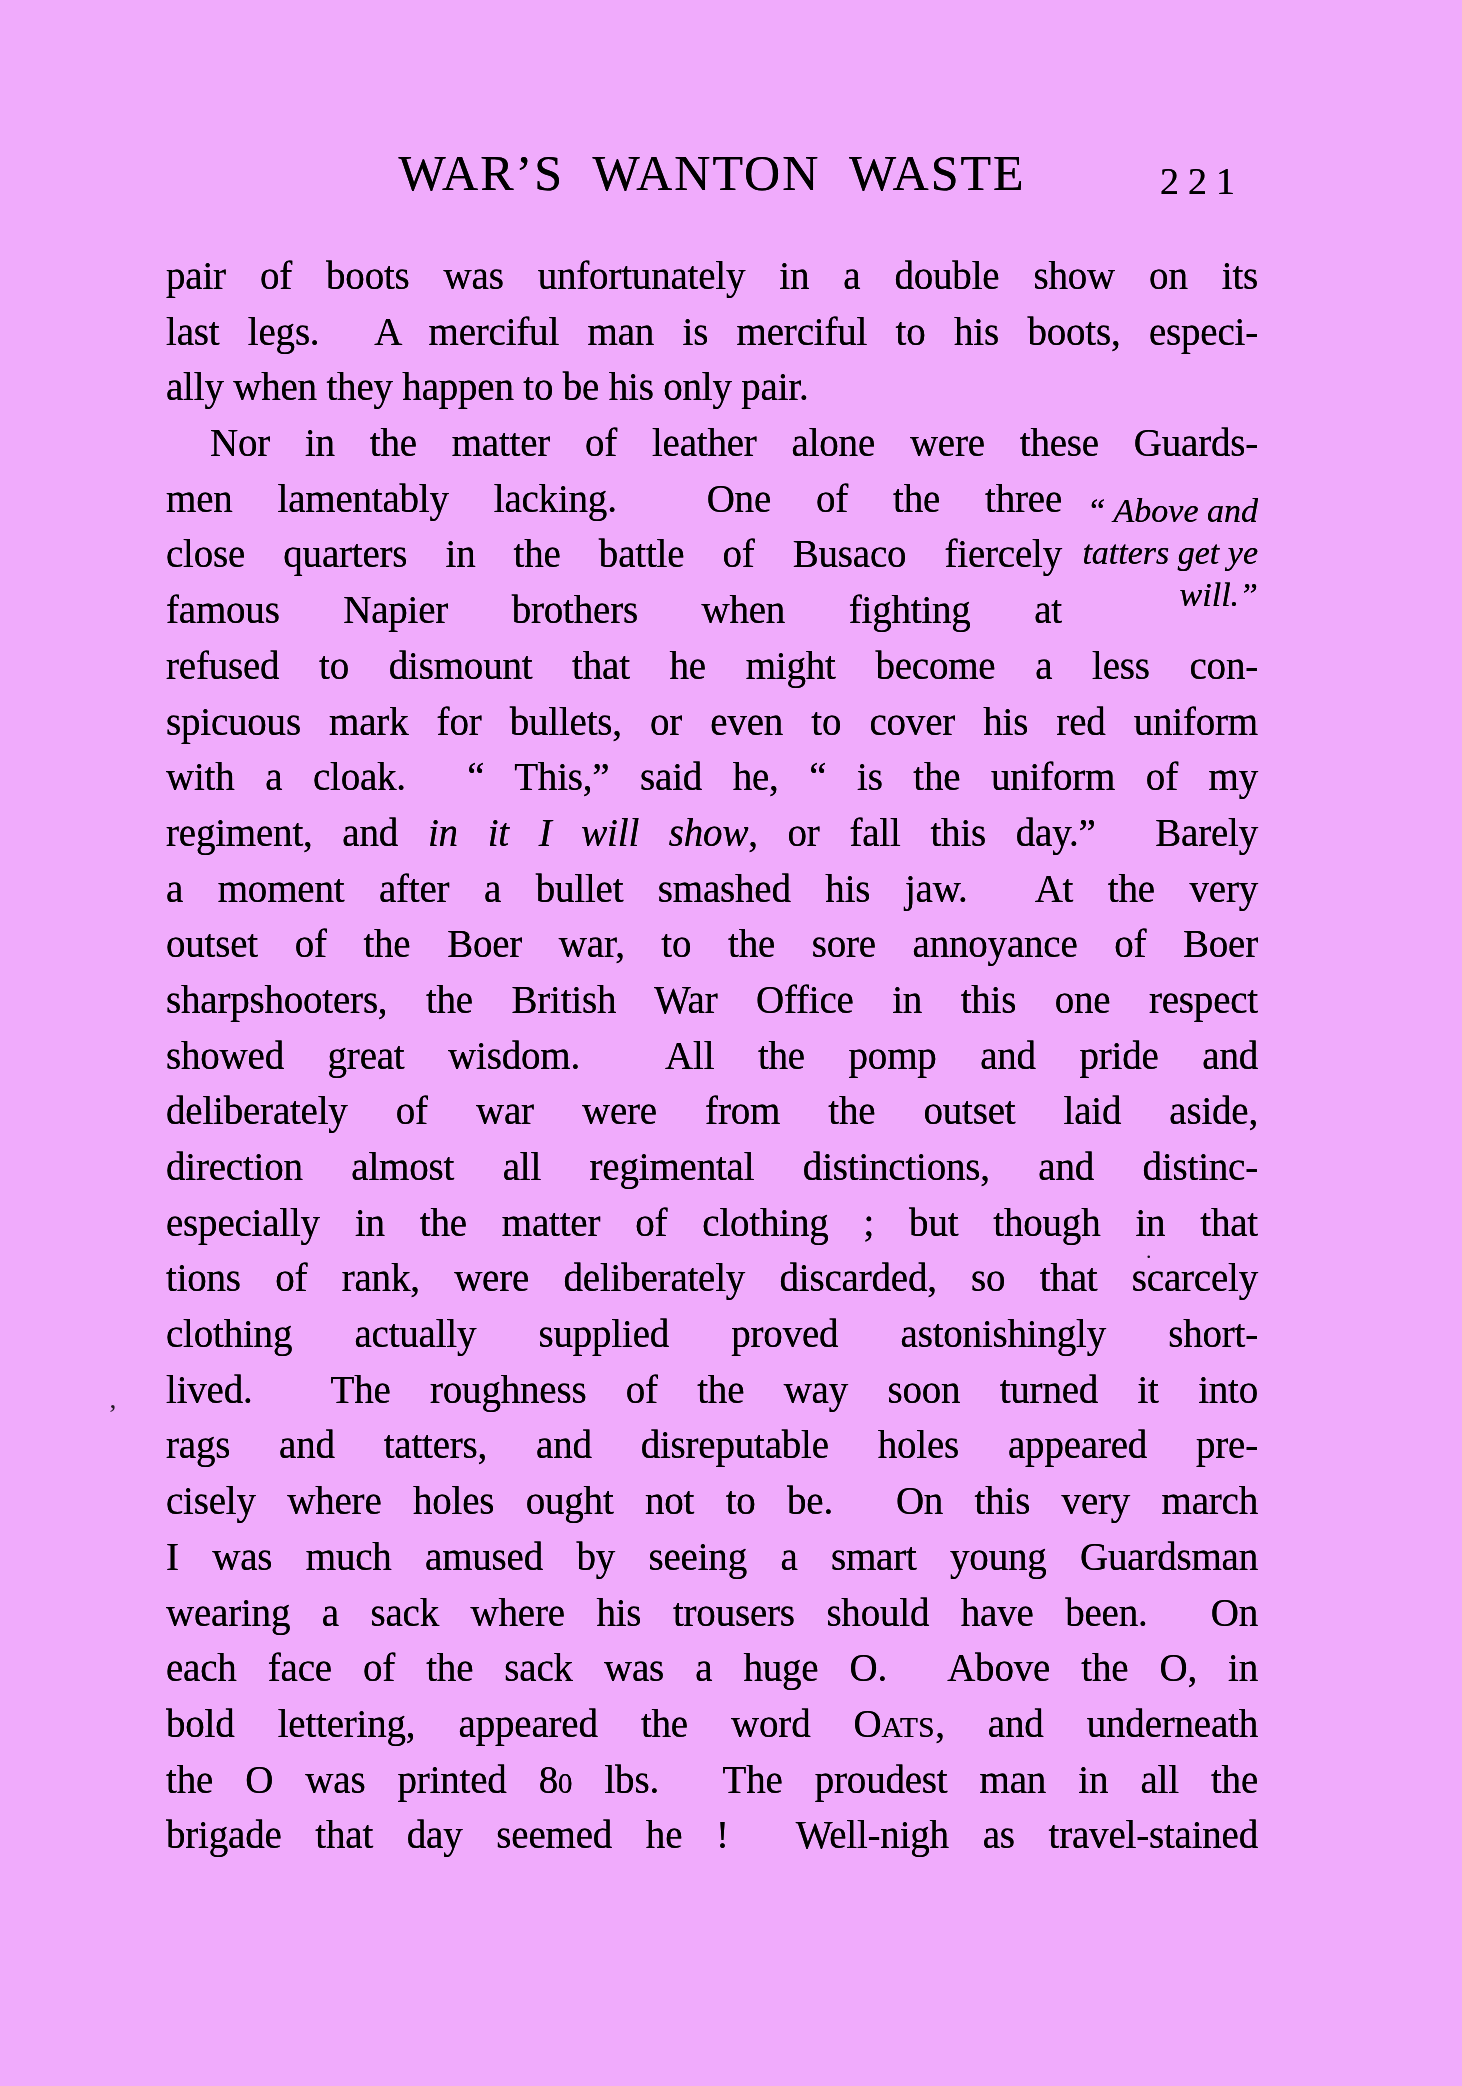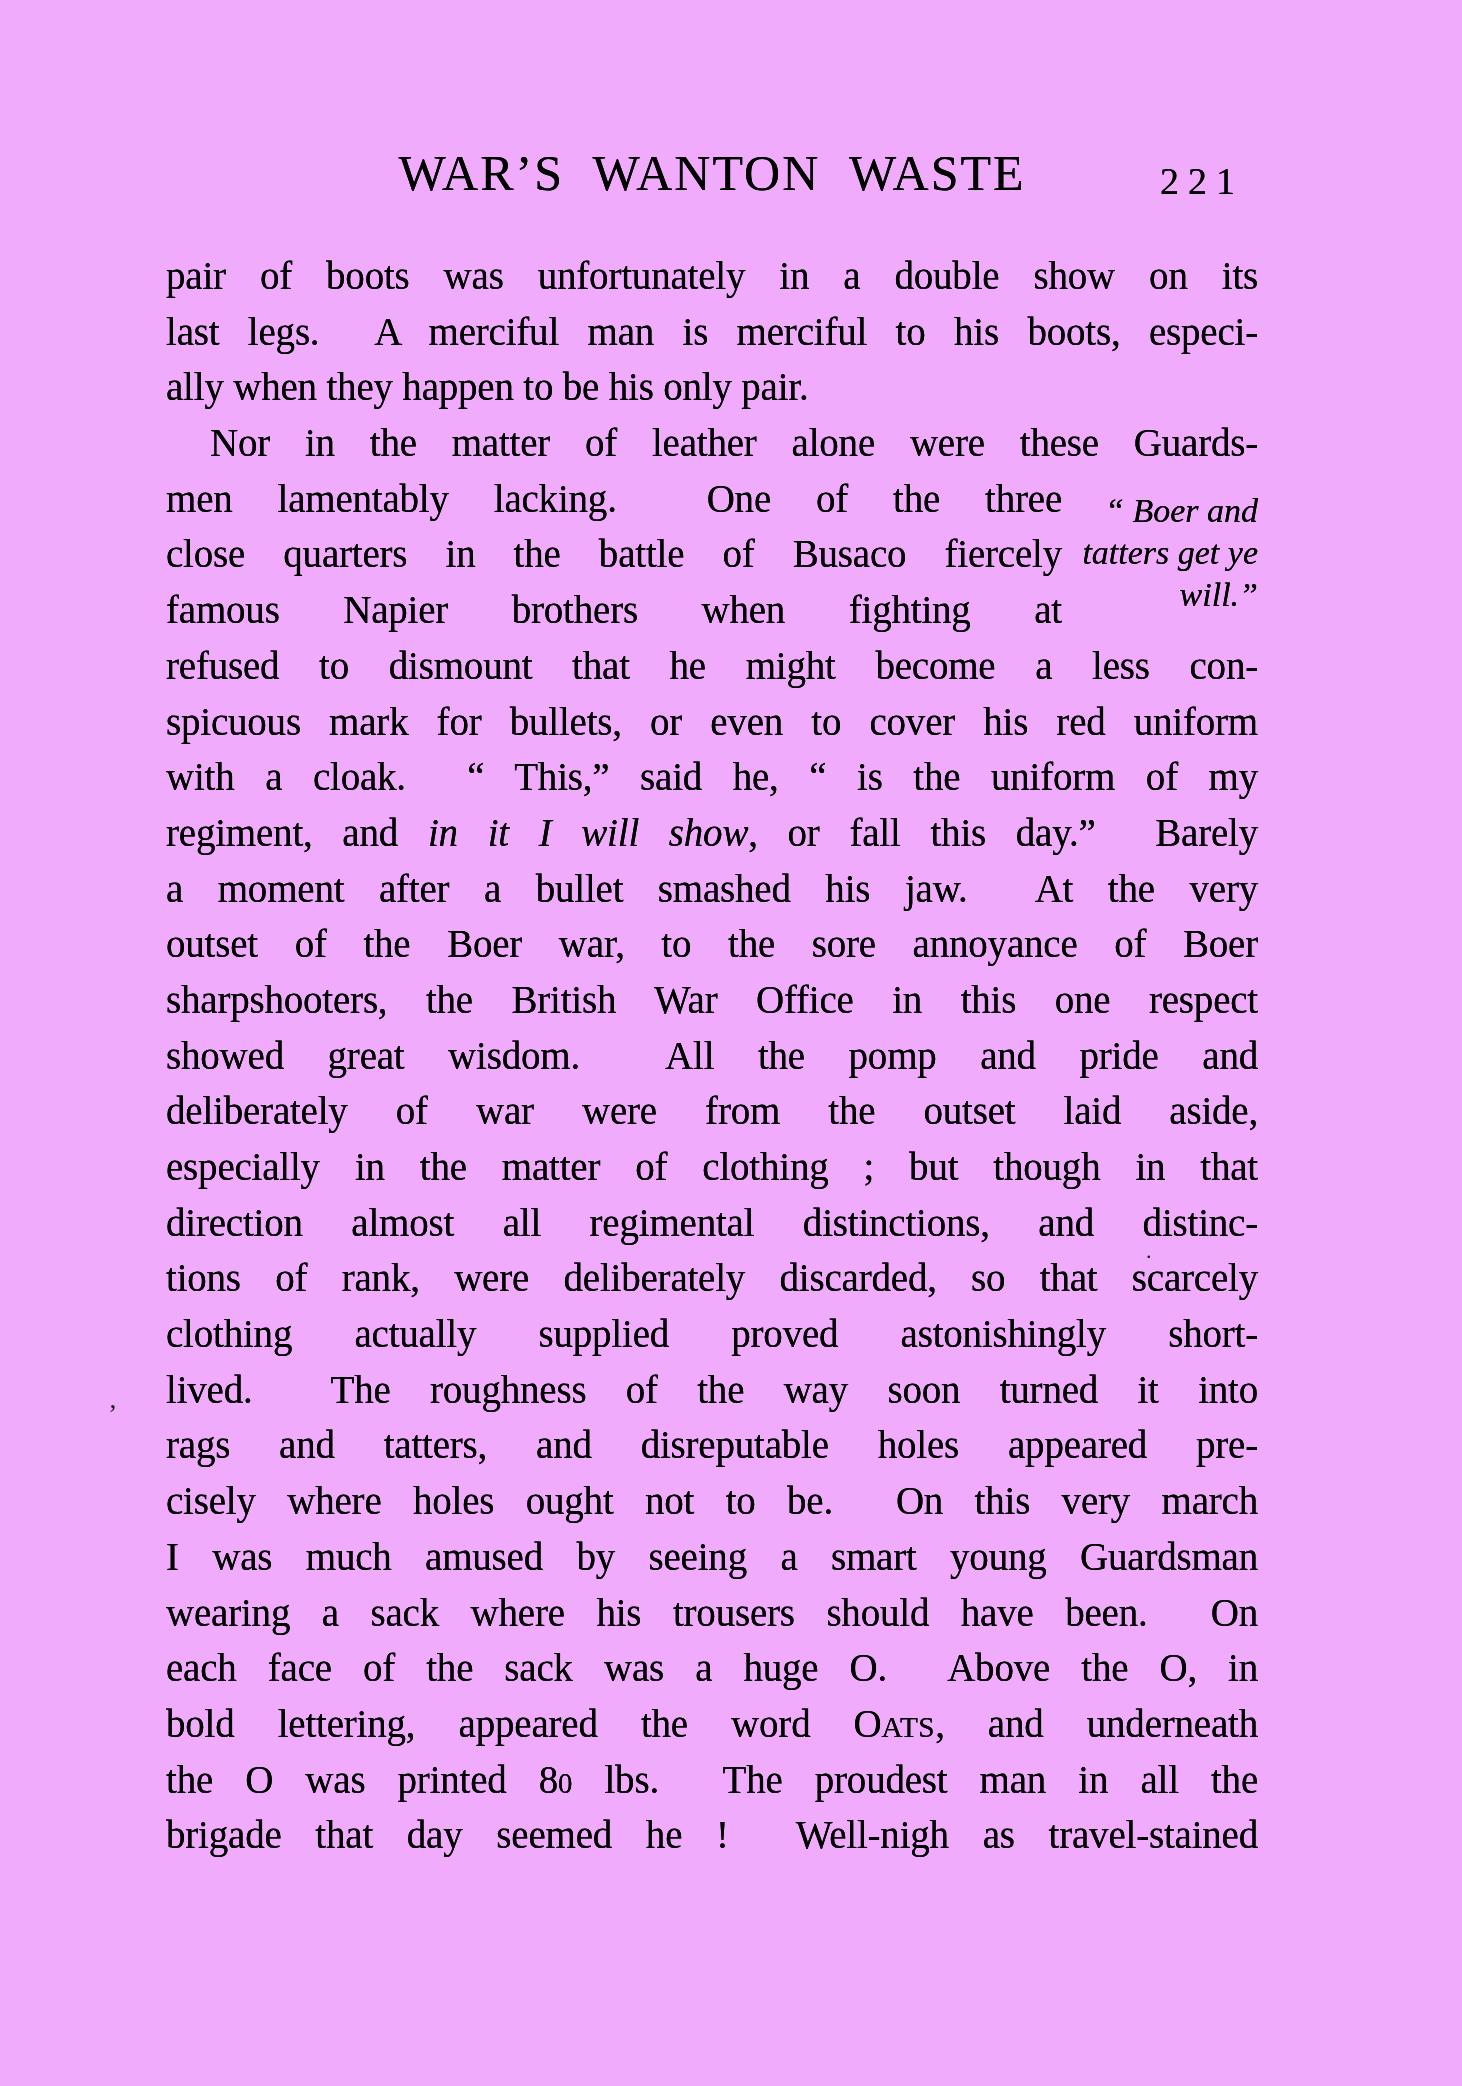--- a/index.html
+++ b/index.html
@@ -103,37 +103,37 @@
       <div class="line narrow"><span>famous Napier brothers when fighting at</span></div>
       <div class="line"><span>refused to dismount that he might become a less con-</span></div>
       <div class="line"><span>spicuous mark for bullets, or even to cover his red uniform</span></div>
       <div class="line"><span>with a cloak.&nbsp; “ This,” said he, “ is the uniform of my</span></div>
       <div class="line"><span>regiment, and </span><span class="it">in it I will show</span><span>, or fall this day.”&nbsp; Barely</span></div>
       <div class="line"><span>a moment after a bullet smashed his jaw.&nbsp; At the very</span></div>
       <div class="line"><span>outset of the Boer war, to the sore annoyance of Boer</span></div>
       <div class="line"><span>sharpshooters, the British War Office in this one respect</span></div>
       <div class="line"><span>showed great wisdom.&nbsp; All the pomp and pride and</span></div>
       <div class="line"><span>deliberately of war were from the outset laid aside,</span></div>
+      <div class="line"><span>direction almost all regimental distinctions, and distinc-</span></div>
       <div class="line"><span>especially in the matter of clothing ; but though in that</span></div>
-      <div class="line"><span>direction almost all regimental distinctions, and distinc-</span></div>
       <div class="line"><span>tions of rank, were deliberately discarded, so that scarcely</span></div>
       <div class="line"><span>clothing actually supplied proved astonishingly short-</span></div>
       <div class="line"><span>lived.&nbsp; The roughness of the way soon turned it into</span></div>
       <div class="line"><span>rags and tatters, and disreputable holes appeared pre-</span></div>
       <div class="line"><span>cisely where holes ought not to be.&nbsp; On this very march</span></div>
       <div class="line"><span>I was much amused by seeing a smart young Guardsman</span></div>
       <div class="line"><span>wearing a sack where his trousers should have been.&nbsp; On</span></div>
       <div class="line"><span>each face of the sack was a huge O.&nbsp; Above the O, in</span></div>
       <div class="line"><span>bold lettering, appeared the word O</span><span class="sc">ATS</span><span>, and underneath</span></div>
       <div class="line"><span>the O was printed 8</span><span class="os">0</span><span> lbs.&nbsp; The proudest man in all the</span></div>
       <div class="line"><span>brigade that day seemed he !&nbsp; Well-nigh as travel-stained</span></div>
     </div>
 
   <div class="sidenote">
-    <div>“ Boer and</div>
+    <div>“ Above and</div>
     <div>tatters get ye</div>
     <div>will.”</div>
   </div>
 
   <span class="artifact mark1">’</span>
   <span class="artifact mark2">.</span>
 
 </div>
 
 </body></html>

